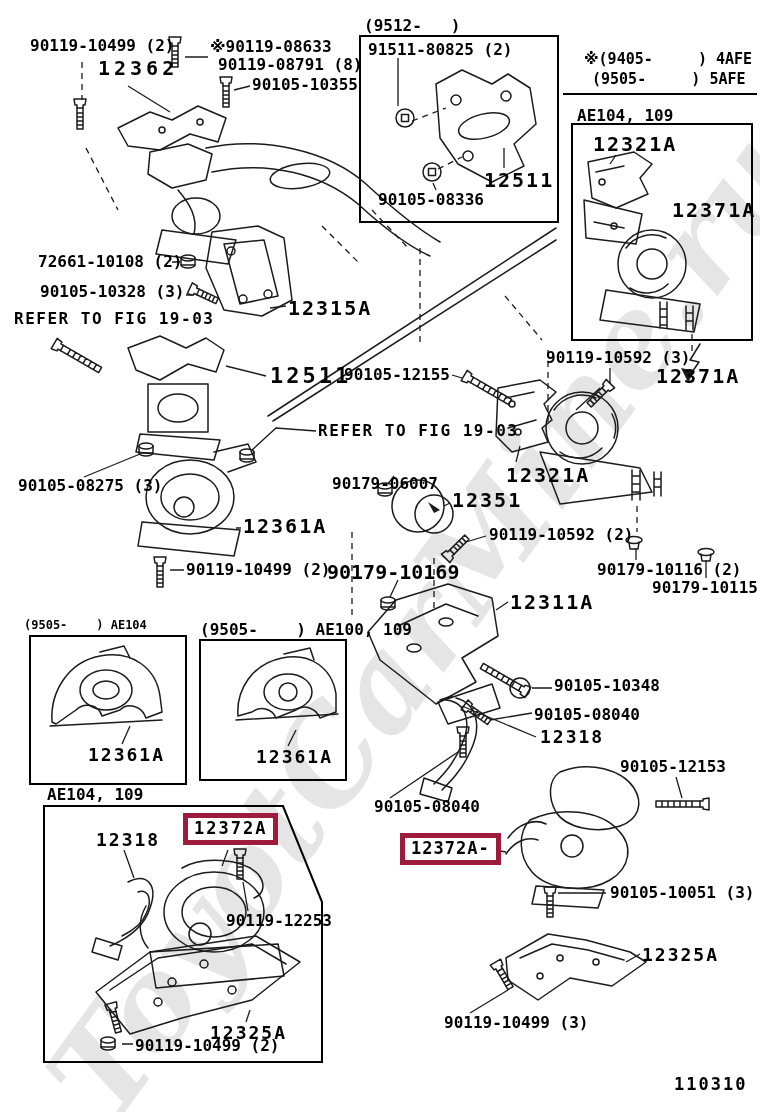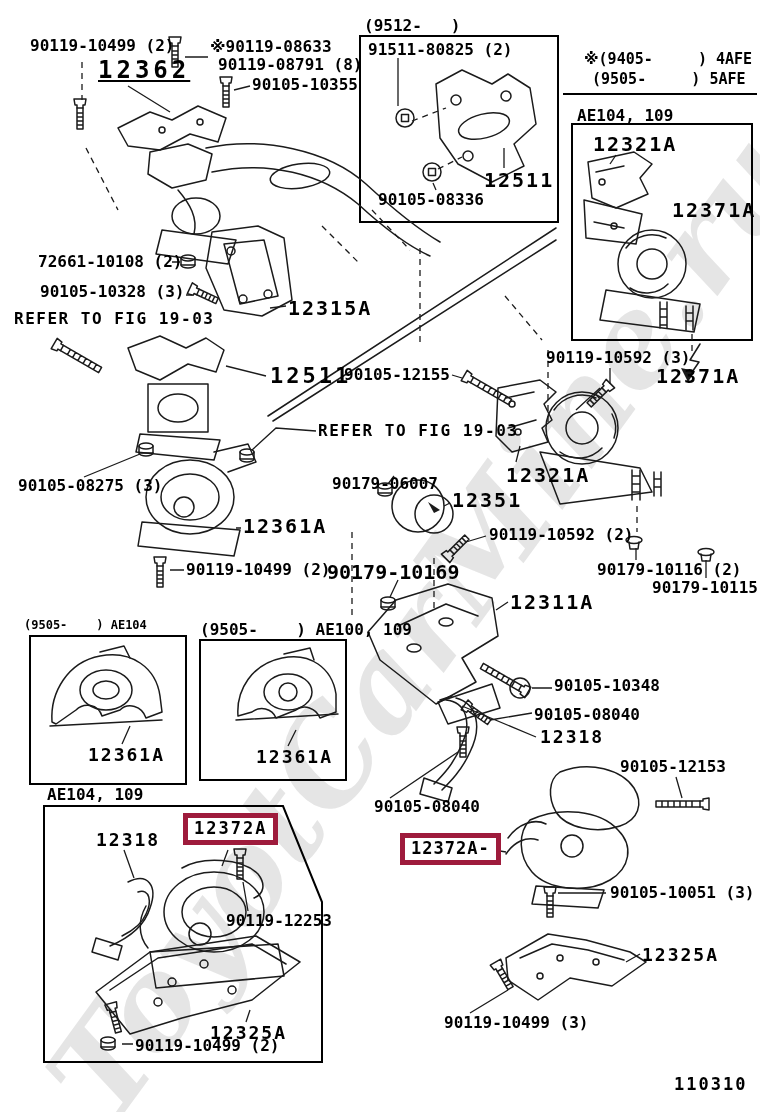--- a/index.html
+++ b/index.html
@@ -274,21 +274,21 @@
       <use href="#bolt" transform="translate(550,896)"></use>
       <use href="#bolt" transform="translate(500,970) rotate(-30)"></use>
       <use href="#bolt" transform="translate(240,858)"></use>
       <use href="#bolt" transform="translate(113,1012) rotate(-15)"></use>
       <use href="#nut" transform="translate(108,1044)"></use>
     </g>
   </svg>
 
   <div id="label-layer">
       <div class="lbl" style="left: 30px; top: 38px; font-size: 16px;">90119-10499 (2)</div>
-      <div class="lbl" style="left: 98px; top: 58px; font-size: 24px; letter-spacing: 4px; text-decoration: underline;">12362</div>
+      <div class="lbl" style="left: 98px; top: 58px; font-size: 20px; letter-spacing: 4px;">12362</div>
       <div class="lbl" style="left: 210px; top: 39px; font-size: 16px;">※90119-08633</div>
       <div class="lbl" style="left: 218px; top: 57px; font-size: 16px;">90119-08791 (8)</div>
       <div class="lbl" style="left: 252px; top: 77px; font-size: 16px;">90105-10355</div>
       <div class="lbl" style="left: 364px; top: 18px; font-size: 16px; text-align: right;">(9512-   )</div>
       <div class="lbl" style="left: 368px; top: 42px; font-size: 16px;">91511-80825 (2)</div>
       <div class="lbl" style="left: 484px; top: 170px; font-size: 20px; letter-spacing: 2px;">12511</div>
       <div class="lbl" style="left: 378px; top: 192px; font-size: 16px;">90105-08336</div>
       <div class="lbl" style="left: 584px; top: 52px; font-size: 15px;">※(9405-     ) 4AFE</div>
       <div class="lbl" style="left: 592px; top: 72px; font-size: 15px;">(9505-     ) 5AFE</div>
       <div class="lbl" style="left: 577px; top: 108px; font-size: 16px;">AE104, 109</div>

